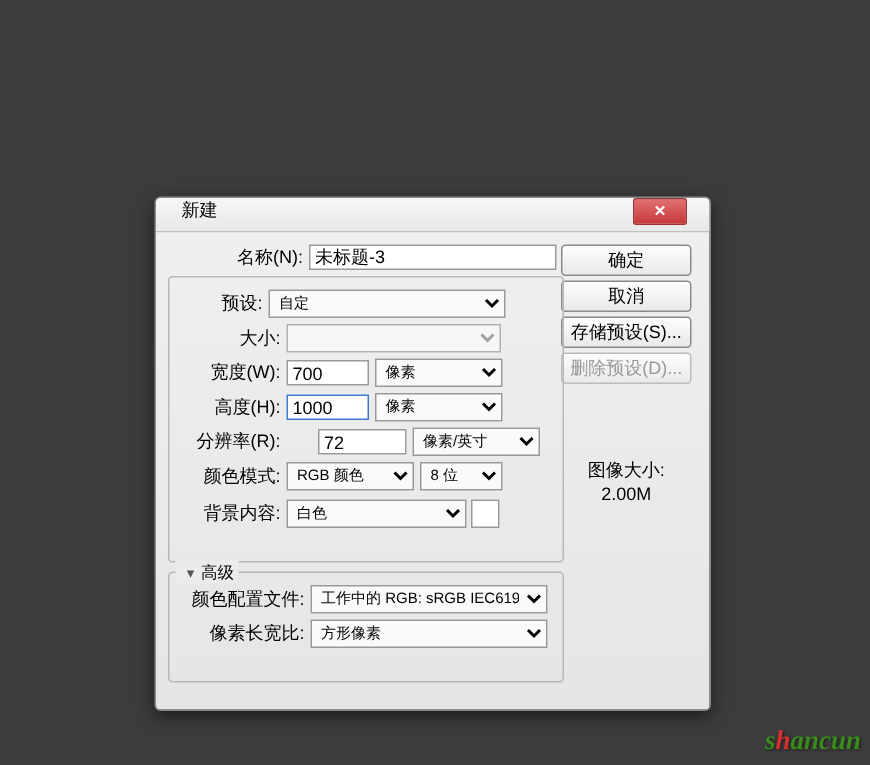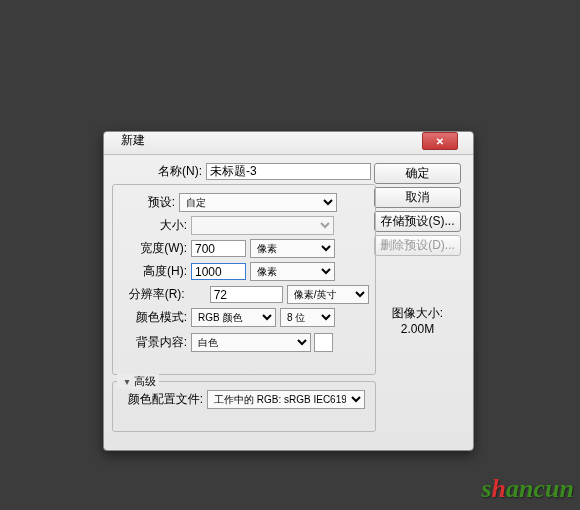--- a/index.html
+++ b/index.html
@@ -14,21 +14,21 @@
 input[type=text]{height:17px;border:1px solid #999;background:#fff;font-size:12px;padding:0 3px;box-sizing:border-box}
 select{height:19px;border:1px solid #999;background:#fafafa;font-size:10px;padding:0 2px;box-sizing:border-box}
 .btn{width:85px;height:19px;background:linear-gradient(#fdfdfd,#e9e9e9);border:1px solid #8a8a8a;border-radius:3px;font-size:12px;display:flex;align-items:center;justify-content:center;cursor:pointer;margin-bottom:3px}
 .btn.disabled{color:#999;border-color:#bbb}
 .right-col{position:absolute;right:12px;top:8px;display:flex;flex-direction:column;align-items:center}
 .fieldset{border:1px solid #b8b8b8;border-radius:3px;margin:4px 0 6px 0;padding:8px 6px 18px 6px;position:relative}
 .fieldset .legend{position:absolute;top:-8px;left:4px;background:#ebebeb;padding:0 3px;font-size:11px}
 .chev{width:14px;height:14px;display:inline-flex;align-items:center;justify-content:center;font-size:10px;color:#555}
 .swatch{width:17px;height:17px;border:1px solid #999;background:#fff;margin-left:3px}
 .size-info{text-align:center;font-size:12px;margin-top:46px}
-.watermark{position:absolute;right:6px;bottom:6px;font-family:Georgia,serif;font-style:italic;font-weight:bold;font-size:26px;color:#3a8a1e;text-shadow:1px 1px 2px rgba(0,0,0,.5)}
+.watermark{position:absolute;right:6px;bottom:6px;font-family:Georgia,serif;font-style:italic;font-weight:bold;font-size:18px;color:#3a8a1e;text-shadow:1px 1px 2px rgba(0,0,0,.5)}
 .watermark .h{color:#d83030}
 </style>
 </head>
 <body>
 
 <div class="dialog">
   <div class="titlebar">
     <span class="title">新建</span>
     <div class="close-btn">✕</div>
   </div>
@@ -63,38 +63,42 @@
         <input type="text" style="width: 55px;" value="700">
         <select style="width:85px;margin-left:4px"><option>像素</option></select>
       </div>
       <div class="row">
         <span class="lbl2">高度(H):</span>
         <input type="text" style="width: 55px; border-color: rgb(58, 122, 208);" value="1000">
         <select style="width:85px;margin-left:4px"><option>像素</option></select>
       </div>
       <div class="row">
         <span class="lbl2">分辨率(R):</span>
-        <input type="text" style="width: 73px; margin-left: 21px;" value="72">
+        <input type="text" style="width: 59px; margin-left: 21px;" value="72">
         <select style="width:85px;margin-left:4px"><option>像素/英寸</option></select>
       </div>
       <div class="row">
         <span class="lbl2">颜色模式:</span>
         <select style="width:85px"><option>RGB 颜色</option></select>
         <select style="width:55px;margin-left:4px"><option>8 位</option></select>
       </div>
       <div class="row" style="margin-top:6px">
         <span class="lbl2">背景内容:</span>
         <select style="width:120px"><option>白色</option></select>
         <div class="swatch"></div>
       </div>
     </div>
 
     <div class="fieldset" style="width:250px">
       <span class="legend"><span class="chev">▾</span><span>高级</span></span>
       <div class="row">
         <span class="lbl2" style="width:84px">颜色配置文件:</span>
         <select style="width:158px"><option>工作中的 RGB: sRGB IEC619...</option></select>
       </div>
+      <div class="row">
+        <span class="lbl2" style="width:84px">像素长宽比:</span>
+        <select style="width:158px"><option>方形像素</option></select>
+      </div>
     </div>
   </div>
 </div>
 
 <div class="watermark">s<span class="h">h</span>ancun</div>
 
 </body></html>

